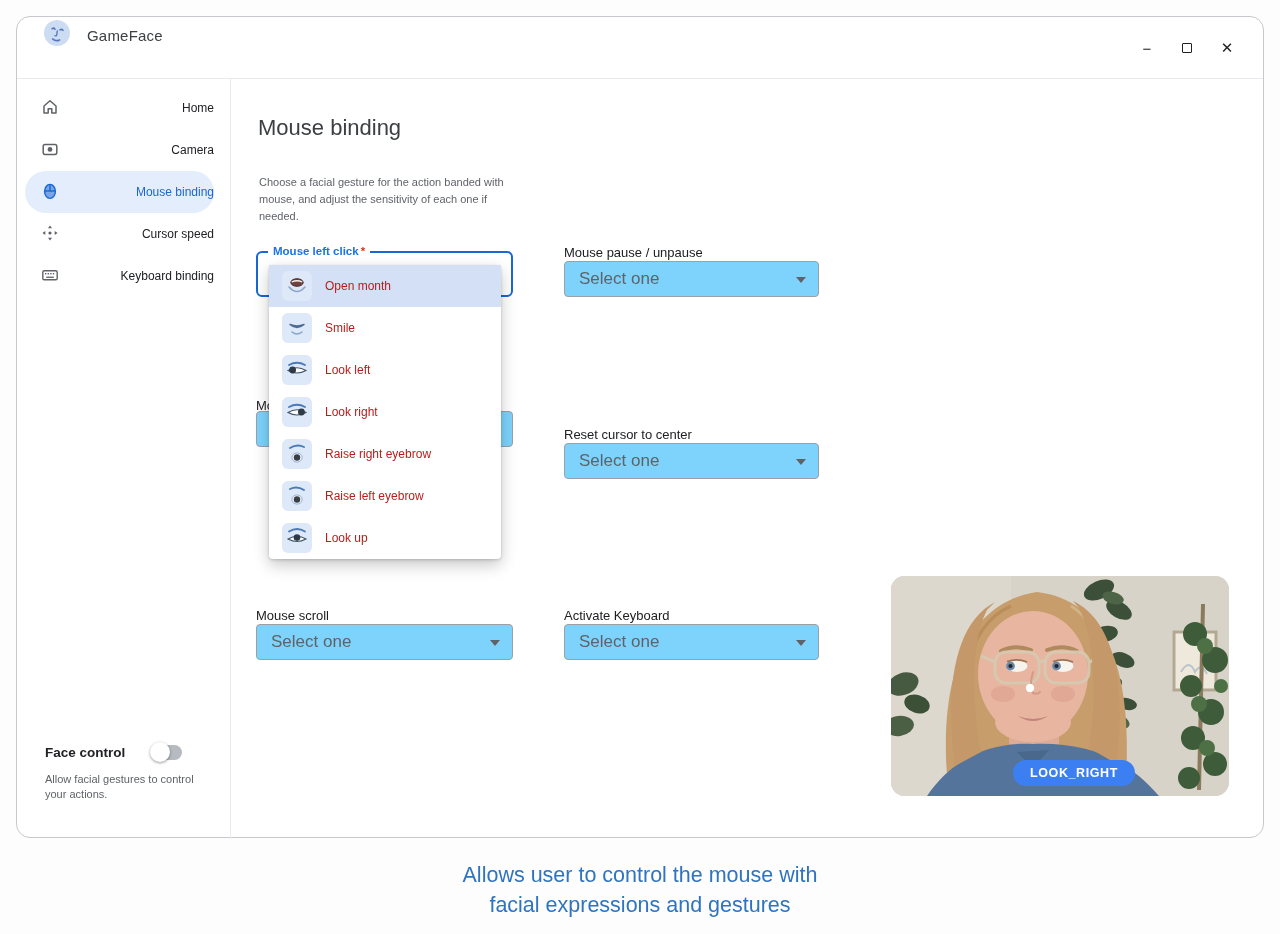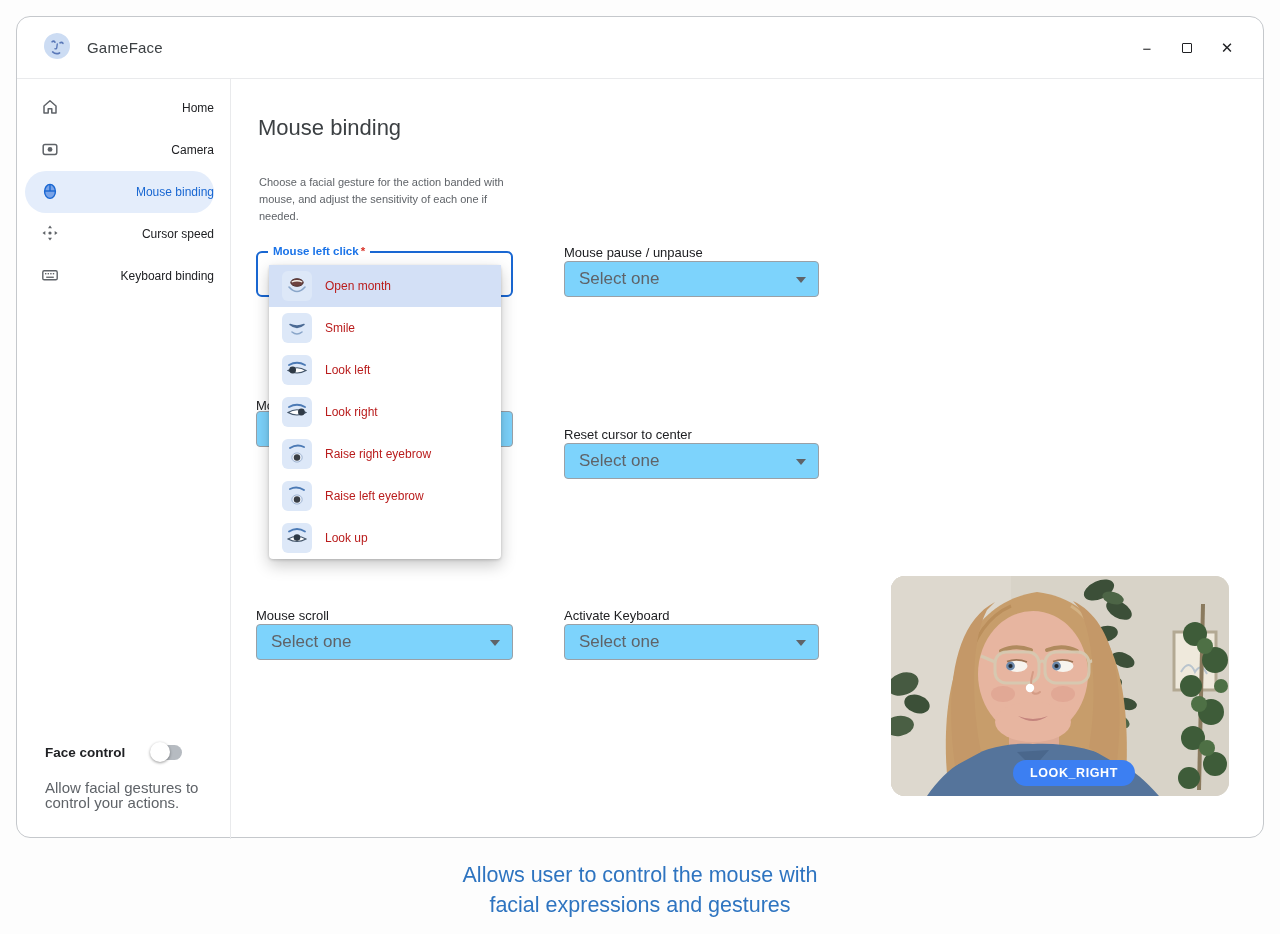--- a/index.html
+++ b/index.html
@@ -3,21 +3,21 @@
 <meta charset="utf-8">
 <style>
   * { margin:0; padding:0; box-sizing:border-box; }
   html,body { width:1280px; height:934px; background:#fdfdfd; font-family:"Liberation Sans", sans-serif; overflow:hidden; }
 
   .app-card { position:absolute; left:16px; top:16px; width:1248px; height:822px;
     background:#fff; border:1px solid #c5c8cc; border-radius:14px; overflow:visible; }
 
   
   .topbar { position:absolute; left:0; top:0; width:100%; height:62px; border-bottom:1px solid #e9eaec;
-    display:flex; align-items:center; }
+    display:flex; align-items:flex-start; }
   .logo-wrap { display:flex; align-items:center; gap:14px; padding-left:24px; }
   .app-title { font-size:15px; color:#3c4043; letter-spacing:.2px; }
   .win-controls { position:absolute; right:26px; top:0; height:62px; display:flex; align-items:center; gap:20px; }
   .win-btn { width:20px; height:20px; display:flex; align-items:center; justify-content:center;
     color:#202124; font-size:15px; cursor:default; }
   .maximize-box { width:10px; height:10px; border:1.6px solid #202124; border-radius:1px; }
 
   
   .sidebar { position:absolute; left:0; top:62px; width:214px; height:760px; border-right:1px solid #e9eaec; }
   .side-list { padding-top:8px; }
@@ -25,21 +25,21 @@
     padding-left:16px; border-radius:21px; color:#202124; font-size:12px; font-weight:500; cursor:pointer;justify-content:space-between; }
   .side-item.active { background:#e4edfb; color:#1967d2; }
   .side-item svg { flex:0 0 auto; }
 
   .face-control { position:absolute; left:12px; top:666px; width:182px; padding-left:16px; }
   .fc-row { display:flex; align-items:center; gap:27px; }
   .fc-label { font-size:13.5px; font-weight:700; color:#202124; }
   .toggle { position:relative; width:30px; height:15px; background:#b6bbc1; border-radius:8px; cursor:pointer; }
   .toggle .knob { position:absolute; left:-2px; top:-3px; width:20px; height:20px; background:#fff;
     border-radius:50%; box-shadow:0 1px 3px rgba(0,0,0,.4); }
-  .fc-desc { margin-top:20px; font-size:15px; line-height:15px; color:#5f6368; }
+  .fc-desc { margin-top:12px; font-size:11px; line-height:15px; color:#5f6368; }
 
   
   .main-title { position:absolute; left:241px; top:98px; font-size:22px; font-weight:400; color:#3c4043; }
   .main-desc { position:absolute; left:242px; top:157px; width:266px; font-size:11px; line-height:17px; color:#5f6368; }
 
   .field-label { position:absolute; font-size:13px; font-weight:400; color:#202124; white-space:nowrap; }
   .select-box { position:absolute; height:36px; border:1px solid #9aa0a6; border-radius:4px; background:#7dd3fc;
     display:flex; align-items:center; padding:0 14px; font-size:17px; color:#5f6368; cursor:pointer; }
   .select-box .caret { position:absolute; right:12px; top:15px; width:0; height:0;
     border-left:5px solid transparent; border-right:5px solid transparent; border-top:6px solid #5f6368; }

